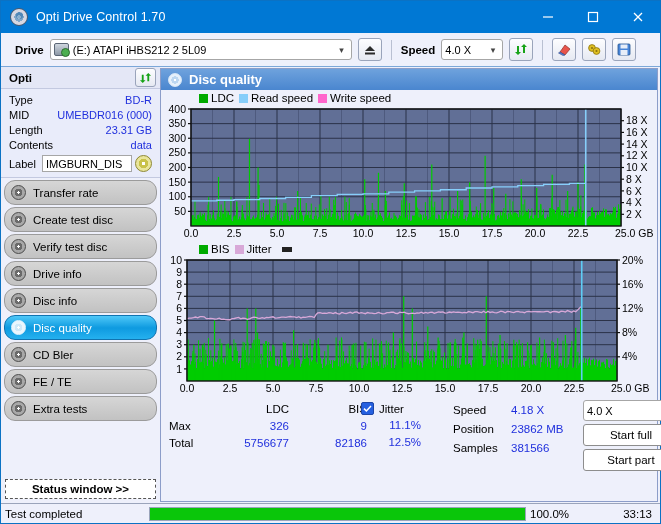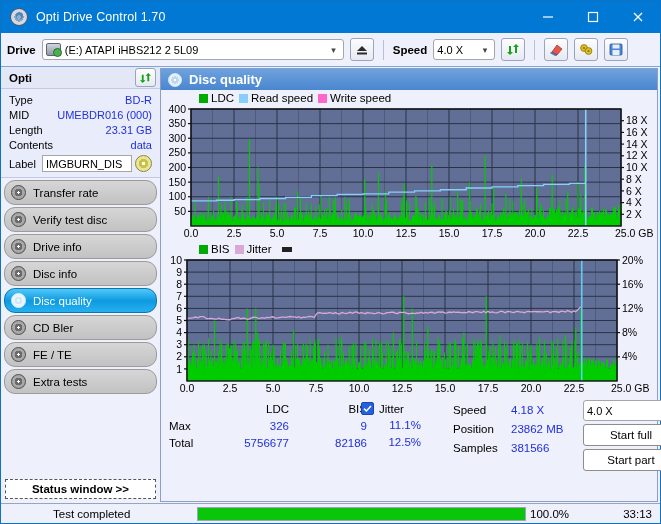--- a/index.html
+++ b/index.html
@@ -44,21 +44,21 @@
   
   .menubar {
     height:22px; flex:0 0 22px; background:#f5f6fd;
     display:flex; align-items:center; padding-left:8px; gap:2px;
     border-bottom:0px;
   }
   .menu-item { padding:2px 9px; font-size:11.5px; color:#000; }
   
   .toolbar {
     height:34px; flex:0 0 34px; background:#eef0fb;
-    display:flex; align-items:center; padding:0 6px; gap:6px;
+    display:flex; align-items:center; padding:0 14px; gap:6px;
     border-bottom:1px solid #7ba7d9;
   }
   .lbl-bold { font-weight:bold; font-size:11.5px; color:#000; }
   .combo {
     height:21px; background:#fff; border:1px solid #a6a6a6; border-radius:3px;
     display:flex; align-items:center; padding:0 2px 0 3px; font-size:11px;
     position:relative;
   }
   .combo .chev { margin-left:auto; padding:0 5px; color:#444; font-size:9px; }
   .drive-combo { width:302px; }
@@ -156,21 +156,21 @@
   .spdval{color:#2030dd;}
   .stats-right{flex:1 1 auto;padding-right:6px;display:flex;flex-direction:column;gap:3px;align-items:flex-end;}
   .btn{
     width:96px;height:22px;background:#fff;border:1px solid #8d8d8d;border-radius:3px;
     display:flex;align-items:center;justify-content:center;font-size:11.5px;color:#000;
   }
   .spdcombo{width:96px;height:21px;}
   
   .statusbar{
     height:20px;flex:0 0 20px;background:#eef0fb;border-top:1px solid #9aa4bb;
-    display:flex;align-items:center;font-size:11.5px;padding-left:48px;
+    display:flex;align-items:center;font-size:11.5px;
   }
   .st-text{width:148px;flex:0 0 148px;padding-left:4px;}
   .st-prog{flex:1 1 auto;height:14px;background:#fff;border:1px solid #9aa4bb;margin-right:4px;position:relative;}
   .st-bar{height:100%;background:#0ac60a;}
   .st-pct{width:70px;flex:0 0 70px;}
   .st-time{width:60px;flex:0 0 60px;text-align:right;padding-right:8px;}
 </style>
 </head>
 <body>
 
@@ -282,20 +282,24 @@
           <span class="dkey">Label</span>
           <span class="label-box">IMGBURN_DIS</span>
           <span class="disc-mini"></span>
         </div>
       </div>
 
       <div class="navlist">
         <div class="navbtn">
           <span class="navico"></span>
           <span>Transfer rate</span>
+        </div>
+        <div class="navbtn">
+          <span class="navico"></span>
+          <span>Create test disc</span>
         </div>
         <div class="navbtn">
           <span class="navico"></span>
           <span>Verify test disc</span>
         </div>
         <div class="navbtn">
           <span class="navico"></span>
           <span>Drive info</span>
         </div>
         <div class="navbtn">

